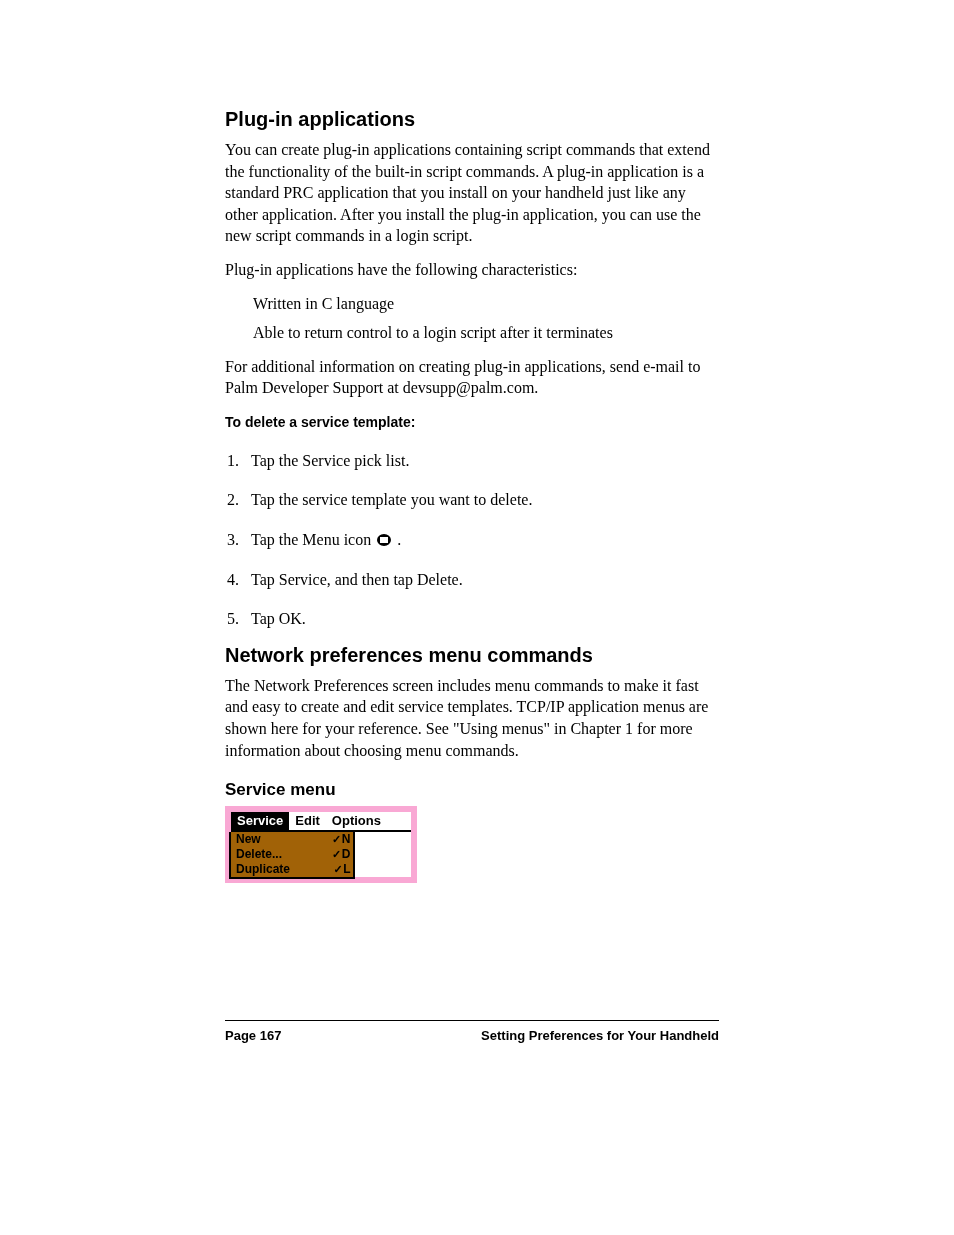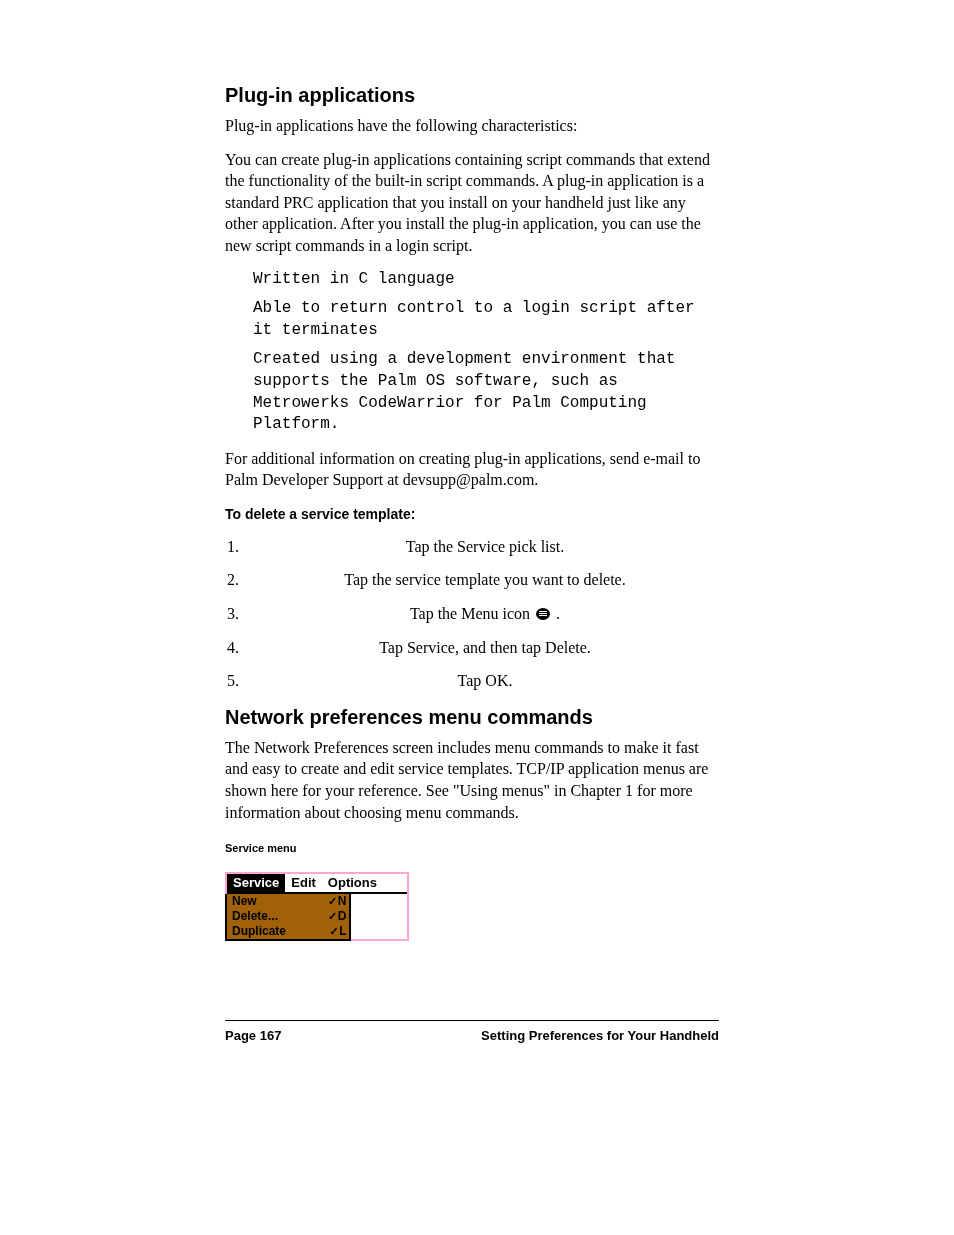--- a/index.html
+++ b/index.html
@@ -9,61 +9,59 @@
     font-family: "Palatino Linotype", "Book Antiqua", Palatino, Georgia, serif;
     color: #000;
     font-size: 16px;
     line-height: 1.35;
   }
   .page {
     width: 954px;
     height: 1235px;
     position: relative;
     box-sizing: border-box;
-    padding: 82px 235px 0 225px;
+    padding: 106px 235px 0 225px;
   }
   .hfont {
     font-family: Arial, Helvetica, sans-serif;
     font-weight: 900;
   }
   h2 {
     font-size: 20px;
     margin: 0 0 6px 0;
     letter-spacing: 0;
   }
   h3 {
-    font-size: 11px;
+    font-size: 17px;
     margin: 18px 0 0 0;
   }
   .sub-bold {
     font-family: Arial, Helvetica, sans-serif;
     font-weight: 900;
     font-size: 14px;
     margin: 14px 0 6px 0;
   }
   p {
     margin: 0 0 12px 0;
     text-align: left;
   }
   .indent-list {
     padding-left: 28px;
     margin: 0 0 12px 0;
   }
   .indent-list div {
     margin: 0 0 8px 0;
-    font-family: Liberation Mono, monospace;
   }
   ol.steps {
     margin: 0 0 12px 0;
     padding-left: 18px;
   }
   ol.steps li {
     padding-left: 8px;
-    margin: 12px 0 6px 0;
-    text-align: center;
+    margin: 18px 0 6px 0;
   }
   .menu-icon {
     display: inline-block;
     width: 14px; height: 12px;
     background: #000;
     border-radius: 50%;
     position: relative;
     vertical-align: -1px;
     margin: 0 2px;
   }
@@ -71,26 +69,26 @@
     content: "";
     position: absolute;
     left: 3px; top: 3px;
     width: 8px; height: 1.5px;
     background: #fff;
     box-shadow: 0 2px 0 #fff, 0 4px 0 #fff;
   }
   
   .svc-menu {
     width: 180px;
-    border: 2px solid #f9a8d4;
+    border: 6px solid #f9a8d4;
     font-family: Arial, Helvetica, sans-serif;
     font-weight: 700;
     font-size: 13px;
     line-height: 1;
-    margin-top: 16px;
+    margin-top: 4px;
   }
   .svc-menubar {
     display: flex;
     border-bottom: 2px solid #000;
   }
   .svc-menubar span {
     padding: 2px 6px 3px 6px;
   }
   .svc-menubar .sel {
     background: #000;
@@ -127,26 +125,25 @@
     font-weight: 900;
     font-size: 13px;
   }
 </style>
 </head>
 <body>
 
 <div class="page">
 
   <h2 class="hfont">Plug-in applications</h2>
+  <p>You can create plug-in applications containing script commands that extend the functionality of the built-in script commands. A plug-in application is a standard PRC application that you install on your handheld just like any other application. After you install the plug-in application, you can use the new script commands in a login script.</p>
   <p>Plug-in applications have the following characteristics:</p>
-  <p>You can create plug-in applications containing script commands that extend the functionality of the built-in script commands. A plug-in application is a standard PRC application that you install on your handheld just like any other application. After you install the plug-in application, you can use the new script commands in a login script.</p>
   <div class="indent-list">
     <div>Written in C language</div>
     <div>Able to return control to a login script after it terminates</div>
-    <div>Created using a development environment that supports the Palm OS software, such as Metrowerks CodeWarrior for Palm Computing Platform.</div>
   </div>
   <p>For additional information on creating plug-in applications, send e-mail to Palm Developer Support at devsupp@palm.com.</p>
 
   <div class="sub-bold">To delete a service template:</div>
   <ol class="steps">
     <li>Tap the Service pick list.</li>
     <li>Tap the service template you want to delete.</li>
     <li>
       <span>Tap the Menu icon </span><span class="menu-icon"></span><span> .</span>
     </li>

